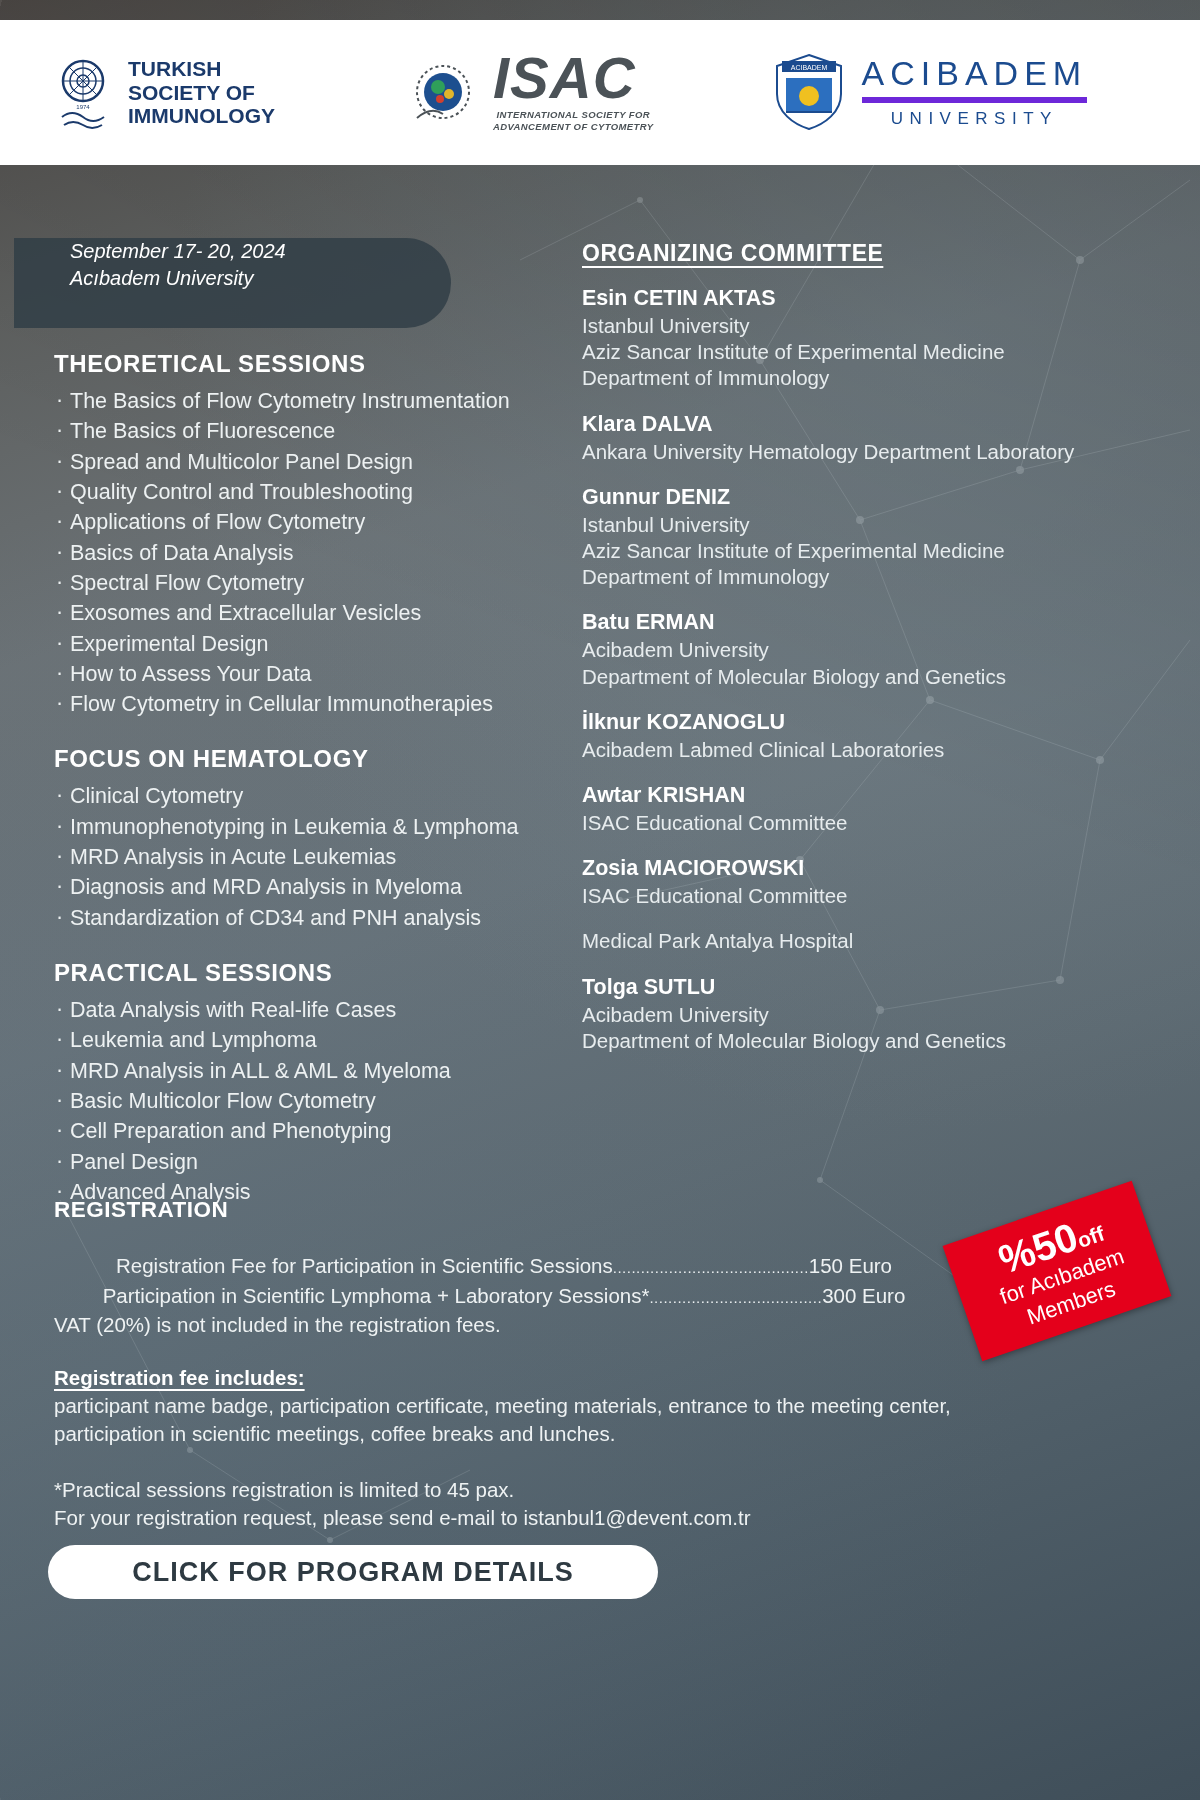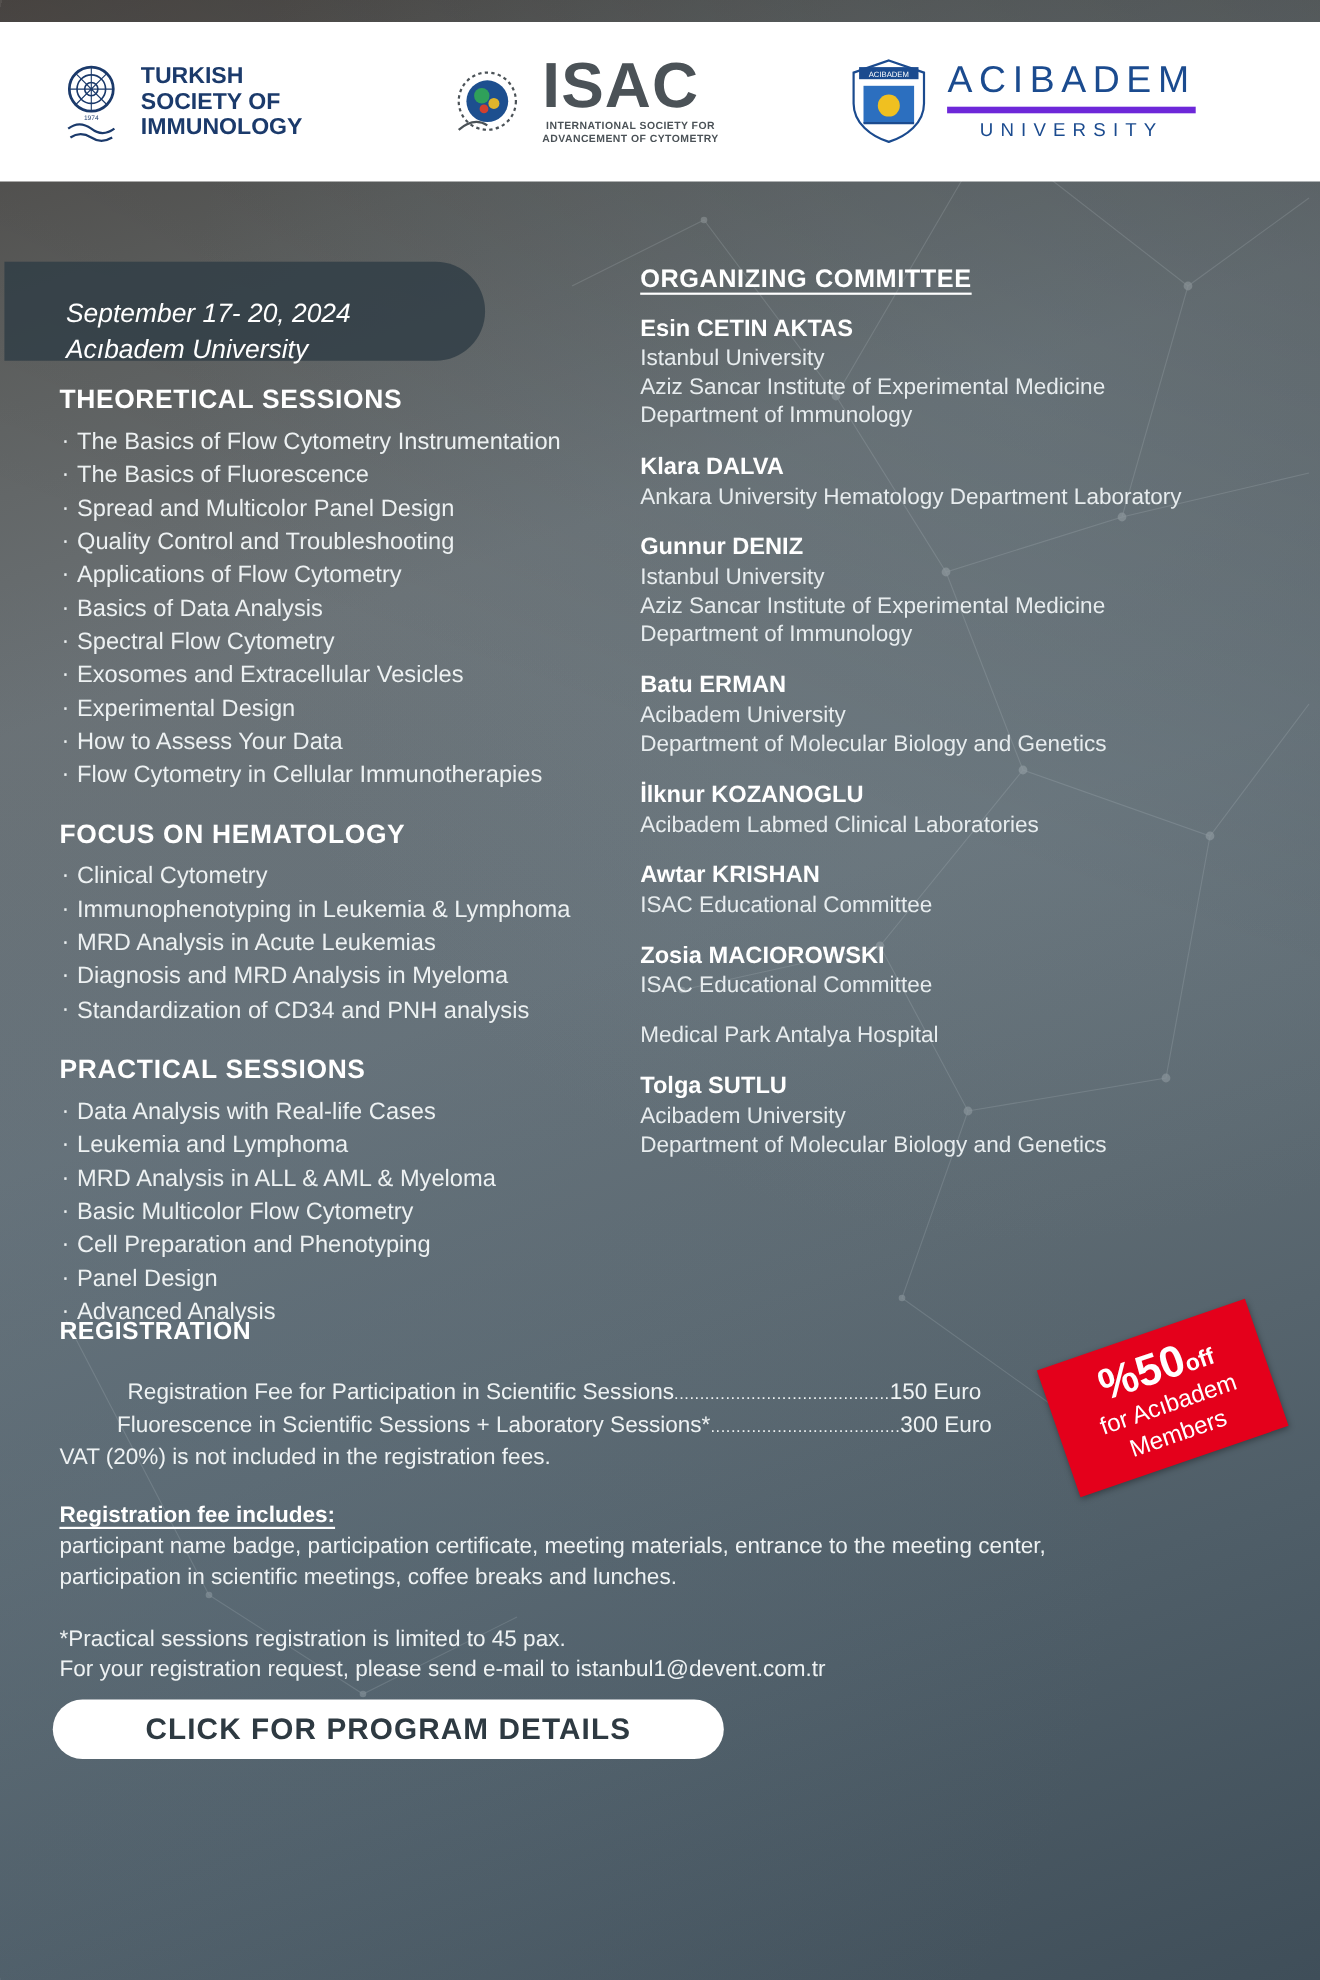--- a/index.html
+++ b/index.html
@@ -42,28 +42,28 @@
     letter-spacing: 0.5px;
     font-weight: bold;
     line-height: 1.18;
   }
   .header h1 .sup { font-size: 27px; vertical-align: super; }
   .header .line2 { display: block; font-size: 47px; margin-top: 6px; }
 
   
   .date-pill {
     position: absolute;
-    left: 4px; top: 238px;
+    left: 14px; top: 238px;
     width: 437px; height: 90px;
     background: rgba(48,61,69,0.82);
     border-radius: 0 45px 45px 0;
     color: #fff;
     font-style: italic;
-    padding: 32px 0 0 56px;
-    font-size: 24px;
+    padding: 0 0 0 56px;
+    font-size: 20px;
     line-height: 1.34;
   }
 
   
   .cols {
     position: absolute;
     top: 240px; left: 0; width: 1200px;
     display: flex;
   }
   .left-col { width: 560px; padding: 110px 0 0 54px; }
@@ -169,21 +169,21 @@
   
   .footer {
     position: absolute; left: 0; bottom: 0;
     width: 1200px; height: 145px;
     background: #ffffff;
     display: flex; align-items: center;
   }
   .logo { display: flex; align-items: center; }
   .logo-tsi { margin-left: 52px; }
   .tsi-text { margin-left: 14px; color: #1b3a6b; font-size: 21px; font-weight: bold; line-height: 1.12; }
-  .logo-isac { margin-left: 130px; }
+  .logo-isac { margin-left: 130px; font-style: italic; }
   .isac-word { font-size: 58px; font-weight: bold; color: #4b5257; letter-spacing: 1px; line-height: .9; }
   .isac-sub { font-size: 9.5px; font-weight: bold; color: #4b5257; letter-spacing: .4px; line-height: 1.25; margin-top: 4px; text-align: center; }
   .logo-acibadem { margin-left: 118px; display: flex; align-items: center; }
   .acb-word { color: #1b4b8f; font-size: 34px; letter-spacing: 6px; line-height: 1; }
   .acb-sub { color: #1b4b8f; font-size: 17px; letter-spacing: 6.5px; margin-top: 7px; border-top: 6px solid #6d28d9; padding-top: 6px; text-align: center; }
 </style>
 </head>
 <body>
 
 <div id="poster">
@@ -334,21 +334,21 @@
       </div>
     </div>
 
     <div class="reg">
       <h3>REGISTRATION</h3>
 
       <div class="fee-line">
         <span>Registration Fee for Participation in Scientific Sessions</span><span class="dots">..........................................</span><span>150 Euro</span>
       </div>
       <div class="fee-line">
-        <span>Fluorescence in Scientific Sessions + Laboratory Sessions*</span><span class="dots">.....................................</span><span>300 Euro</span>
+        <span>Participation in Scientific Lymphoma + Laboratory Sessions*</span><span class="dots">.....................................</span><span>300 Euro</span>
       </div>
       <div class="vat">VAT (20%) is not included in the registration fees.</div>
 
       <div class="includes-h">Registration fee includes:</div>
       <div class="includes-b">participant name badge, participation certificate, meeting materials, entrance to the meeting center, participation in scientific meetings, coffee breaks and lunches.</div>
 
       <div class="notes">
         <div>*Practical sessions registration is limited to 45 pax.</div>
         <div>For your registration request, please send e-mail to istanbul1@devent.com.tr</div>
       </div>

